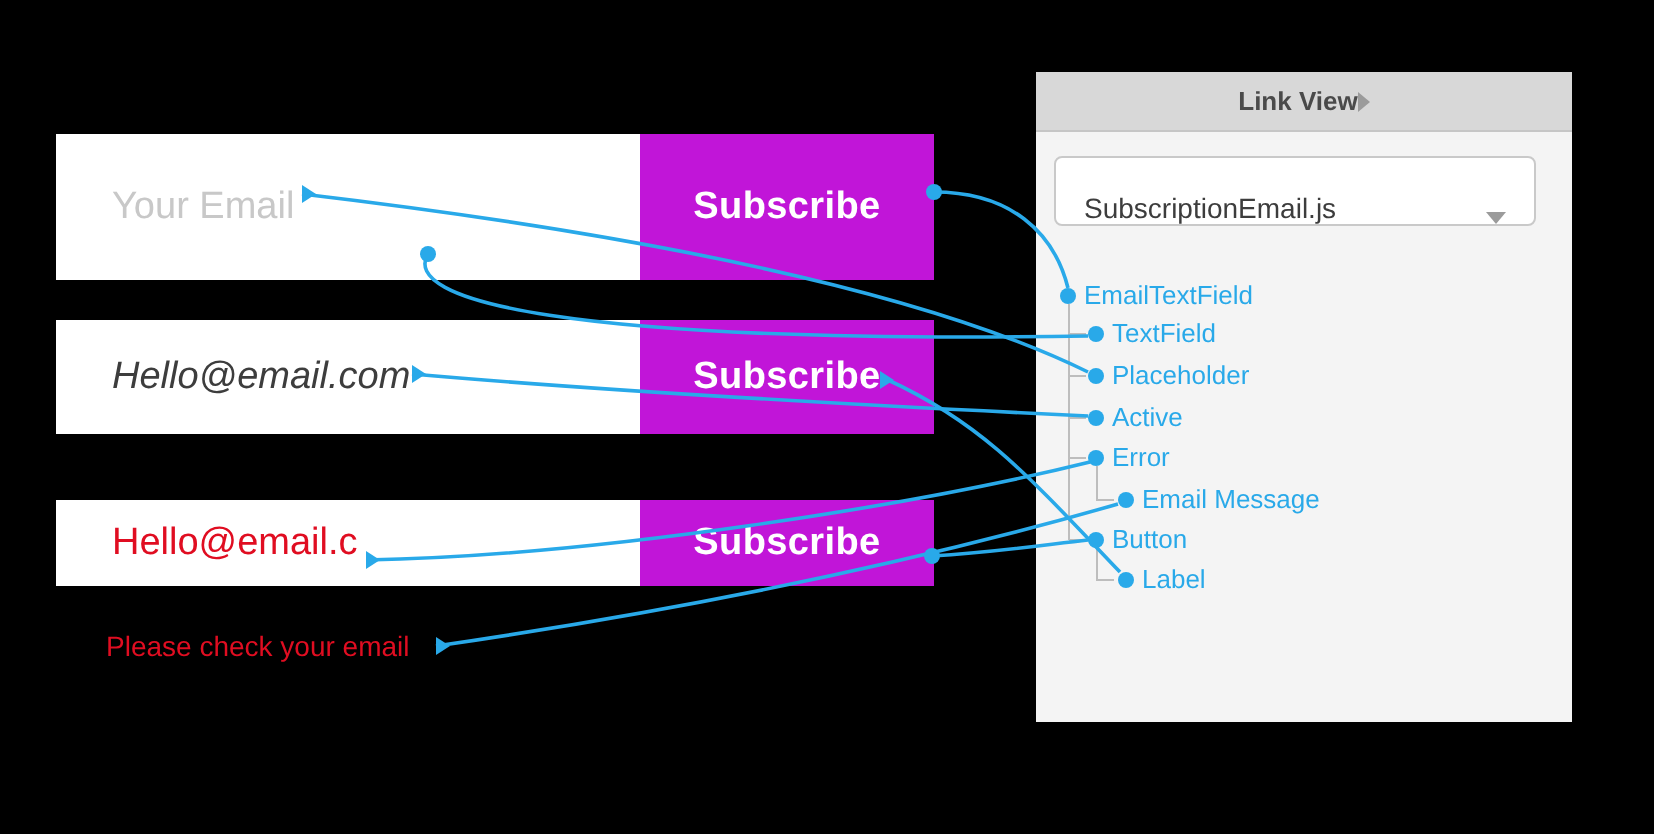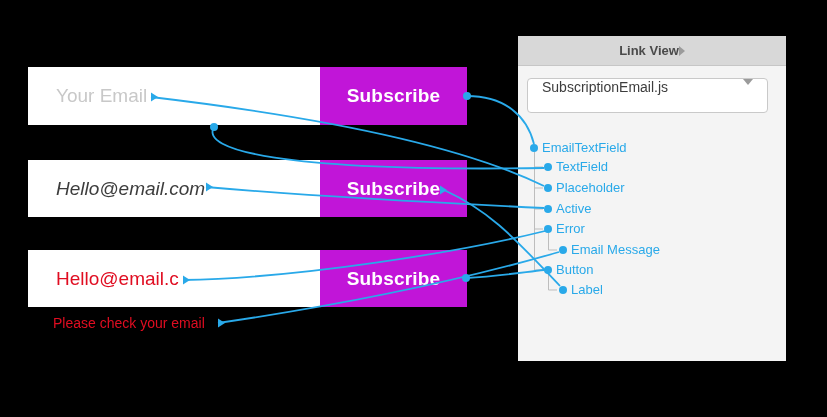--- a/index.html
+++ b/index.html
@@ -16,41 +16,41 @@
     --icon-gray:#9b9b9b;
     --stage-bg:#000000;
   }
   html,body{margin:0;padding:0;background:#000;}
   #stage{
     position:relative;width:827px;height:417px;background:var(--stage-bg);
     font-family:"Liberation Sans",sans-serif;overflow:hidden;
   }
   
   .form-row{position:absolute;left:28px;width:439px;display:flex;background:#fff;}
-  #form-0{top:67px;height:58px;text-align:center;}
+  #form-0{top:67px;height:73px;text-align:center;}
   #form-1{top:160px;height:57px;}
-  #form-2{top:250px;height:57px;}
+  #form-2{top:250px;height:43px;}
   .input-area{flex:1;display:flex;align-items:center;padding-left:28px;font-size:19px;overflow:hidden;}
   #form-0 .input-area{color:var(--placeholder-gray);}
   #form-1 .input-area{color:var(--dark-text);font-style:italic;}
   #form-2 .input-area{color:var(--error-red);}
   .subscribe-btn{width:147px;display:flex;align-items:center;justify-content:center;
     background:var(--magenta);color:#fff;font-size:19px;font-weight:700;letter-spacing:.2px;}
   .error-msg{position:absolute;left:53px;top:314px;font-size:14px;font-weight:400;color:var(--error-red);line-height:18px;}
   
   #panel{position:absolute;left:518px;top:36px;width:268px;height:325px;background:var(--panel-bg);}
   .panel-header{position:absolute;left:0;top:0;width:100%;height:30px;box-sizing:border-box;
     background:var(--header-bg);border-bottom:1px solid var(--panel-border);
     display:flex;align-items:center;justify-content:center;padding:0 12px;}
   .panel-title{font-size:13px;font-weight:700;color:var(--header-text);}
   .chevron-right{width:0;height:0;border-left:6px solid var(--icon-gray);
     border-top:5px solid transparent;border-bottom:5px solid transparent;}
   .dropdown{position:absolute;left:9px;top:42px;width:241px;height:35px;box-sizing:border-box;
     background:#fff;border:1px solid #c9c9c9;border-radius:4px;
-    display:flex;align-items:flex-start;justify-content:space-between;padding:0 14px;cursor:pointer;}
+    display:flex;align-items:flex-end;justify-content:space-between;padding:0 14px;cursor:pointer;}
   .dropdown-value{font-size:14px;color:var(--dark-text);}
   .caret-down{width:0;height:0;border-top:6px solid var(--icon-gray);
     border-left:5px solid transparent;border-right:5px solid transparent;}
   .tree-item{position:absolute;font-size:13px;line-height:18px;color:var(--accent-blue);cursor:pointer;white-space:nowrap;}
   .ti-0{left:24px;top:103px;}
   .ti-1{left:38px;top:122px;}
   .ti-2{left:38px;top:143px;}
   .ti-3{left:38px;top:164px;}
   .ti-4{left:38px;top:184px;}
   .ti-5{left:53px;top:205px;}

